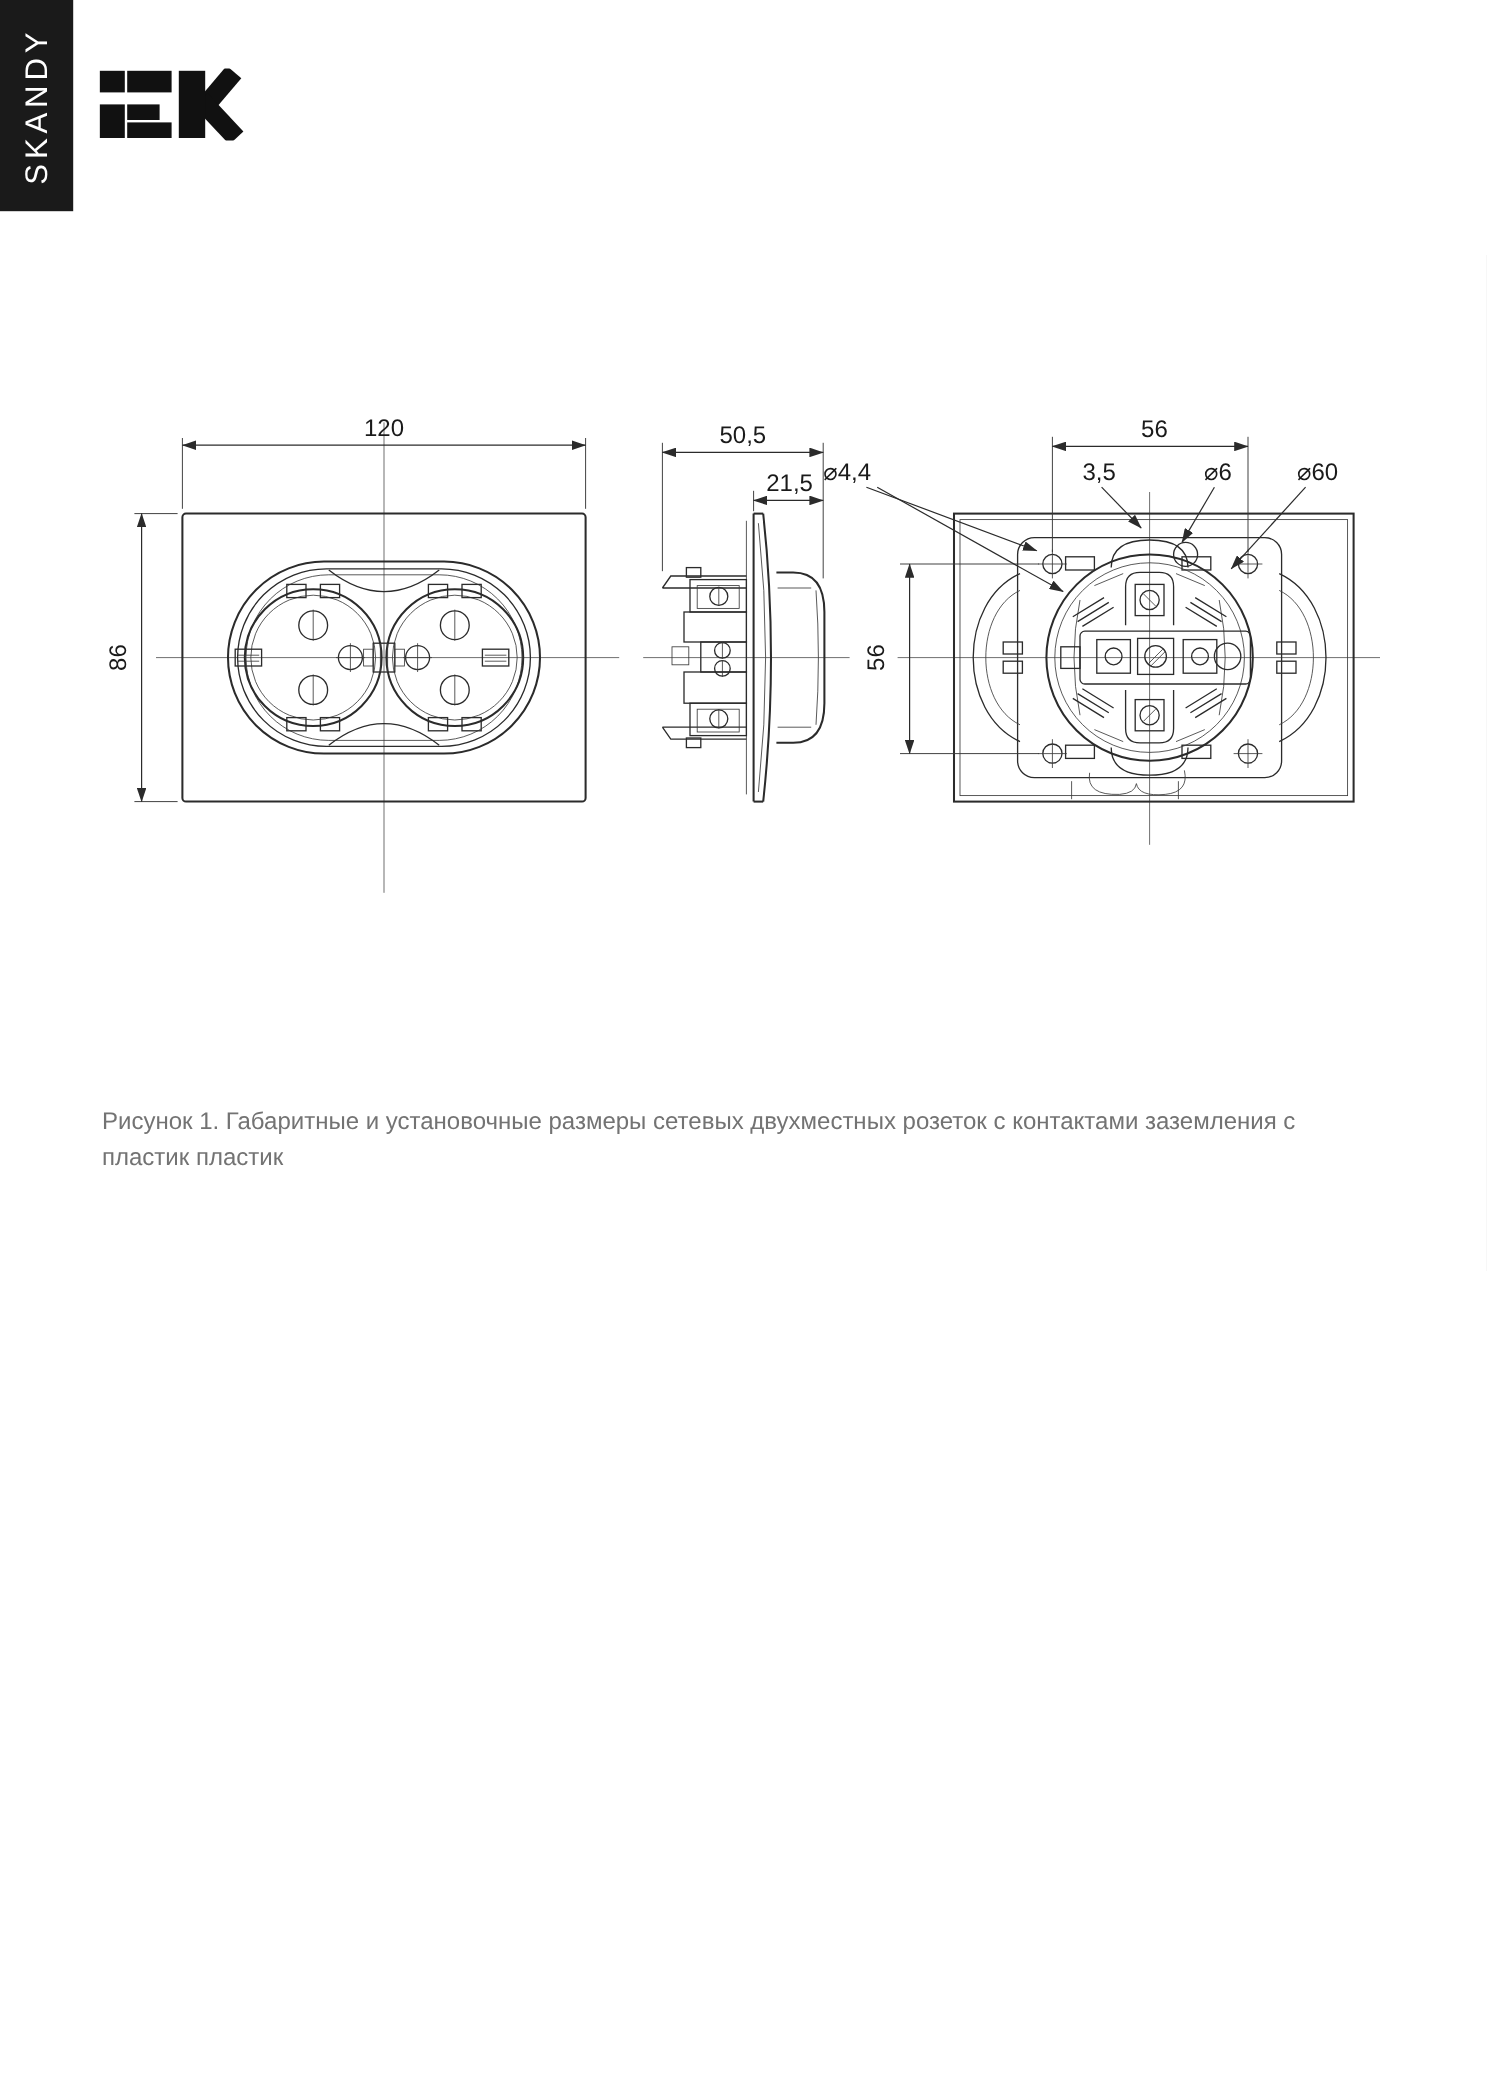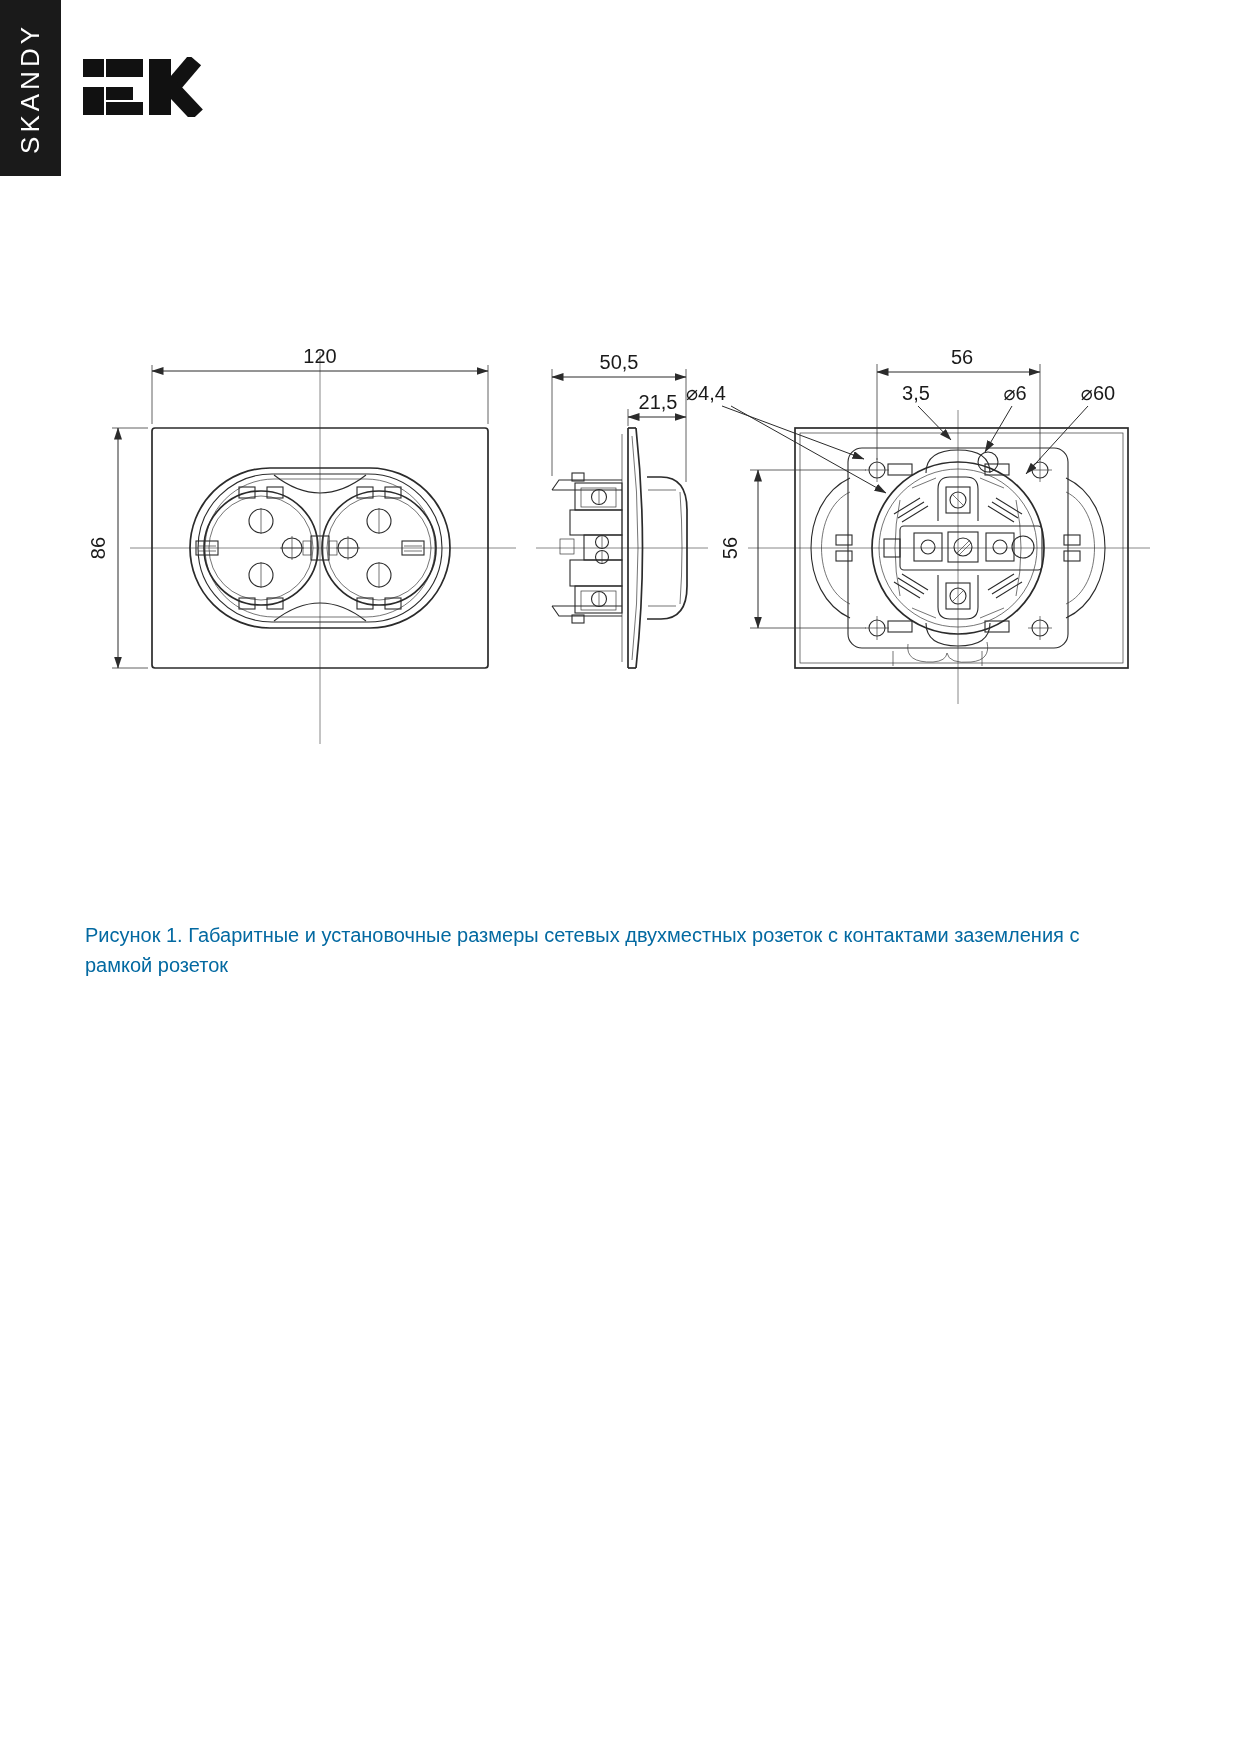--- a/index.html
+++ b/index.html
@@ -15,21 +15,21 @@
   .banner-text {
     writing-mode:vertical-rl; transform:rotate(180deg);
     color:#ffffff; font-size:26px; letter-spacing:4px; font-weight:400;
   }
   .logo { position:absolute; left:83px; top:57px; }
   .logo .blk { fill:#111111; }
   .logo .arm { stroke:#111111; stroke-width:16; fill:none; }
   .drawing { position:absolute; left:0; top:280px; width:1239px; height:480px; }
   .caption {
     position:absolute; left:85px; top:920px; width:1105px;
-    font-size:20px; line-height:30px; color:#0369a1;
+    font-size:20px; line-height:30px; color:#737373;
   }
   
   .o   { fill:none; stroke:#2b2b2b; stroke-width:1.7; }
   .d   { fill:none; stroke:#2b2b2b; stroke-width:1.1; }
   .t   { fill:none; stroke:#3a3a3a; stroke-width:0.7; }
   .c   { fill:none; stroke:#6a6a6a; stroke-width:0.8; }
   .ext { fill:none; stroke:#3a3a3a; stroke-width:0.8; }
   .dimline { fill:none; stroke:#2b2b2b; stroke-width:1; }
   .lbl { font-family:"Liberation Sans", sans-serif; font-size:20px; fill:#1a1a1a; }
 </style>
@@ -319,16 +319,16 @@
       </g>
       <g>
         <text class="lbl" x="1098" y="400" text-anchor="middle">⌀60</text>
         <line class="dimline" x1="1088" y1="406" x2="1026" y2="474" marker-end="url(#arr)"></line>
       </g>
     </g>
   </svg>
 
   <div class="caption">
     <div>Рисунок 1. Габаритные и установочные размеры сетевых двухместных розеток с контактами заземления с</div>
-    <div>рамкой розеток</div>
+    <div>пластик пластик</div>
   </div>
 
 </div>
 
 </body></html>

